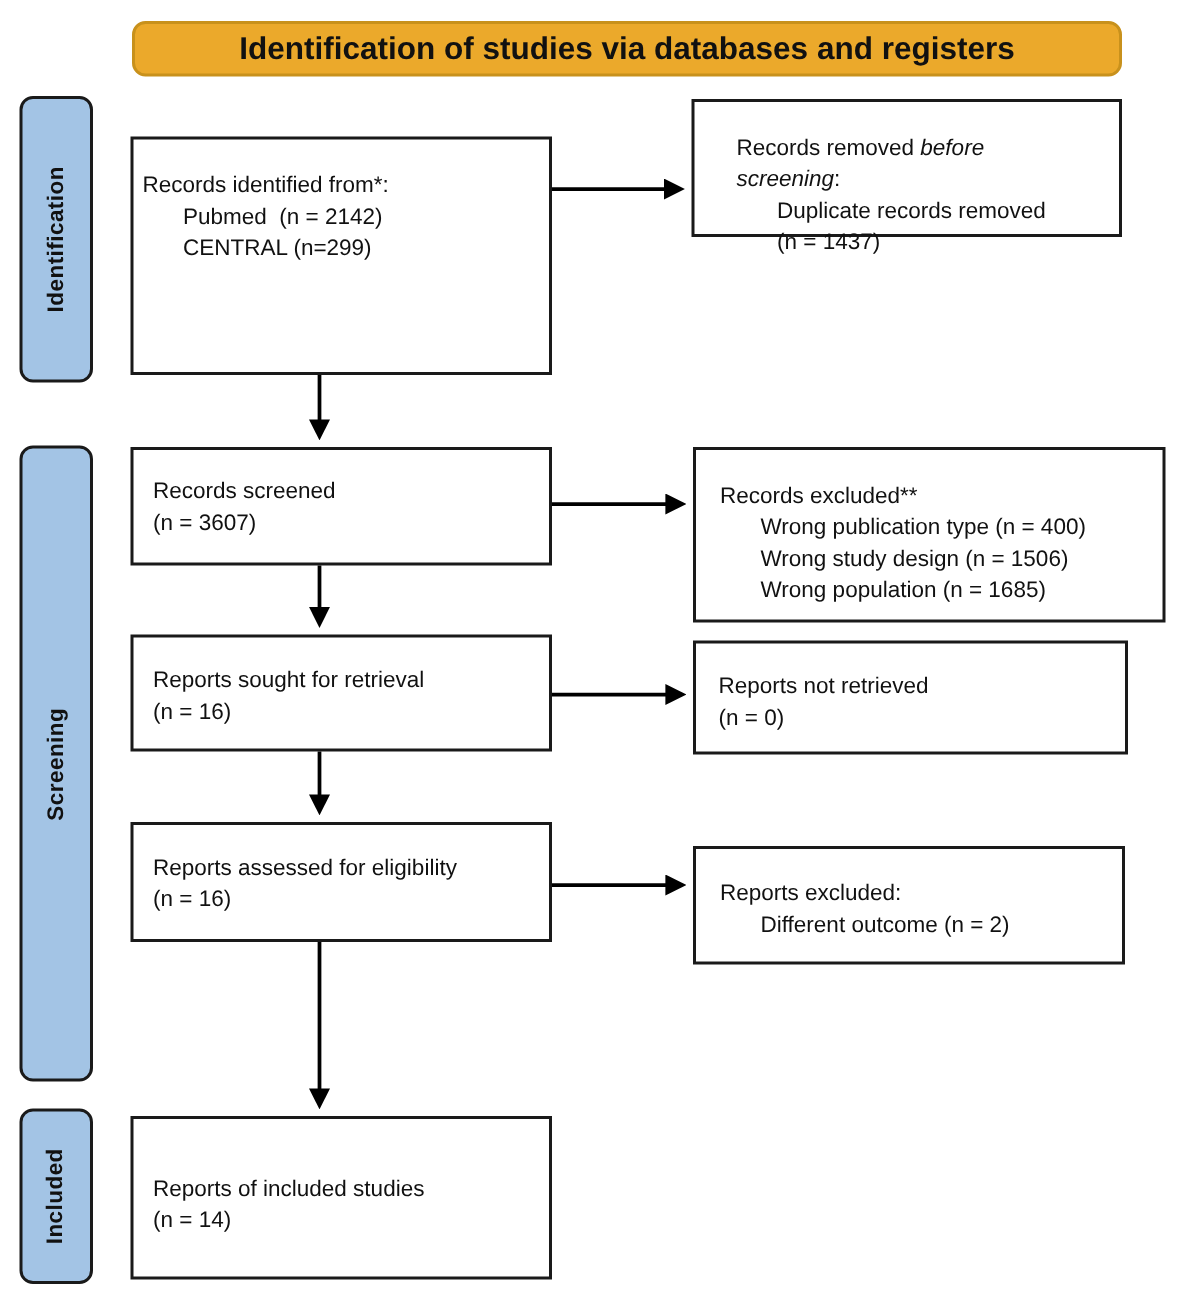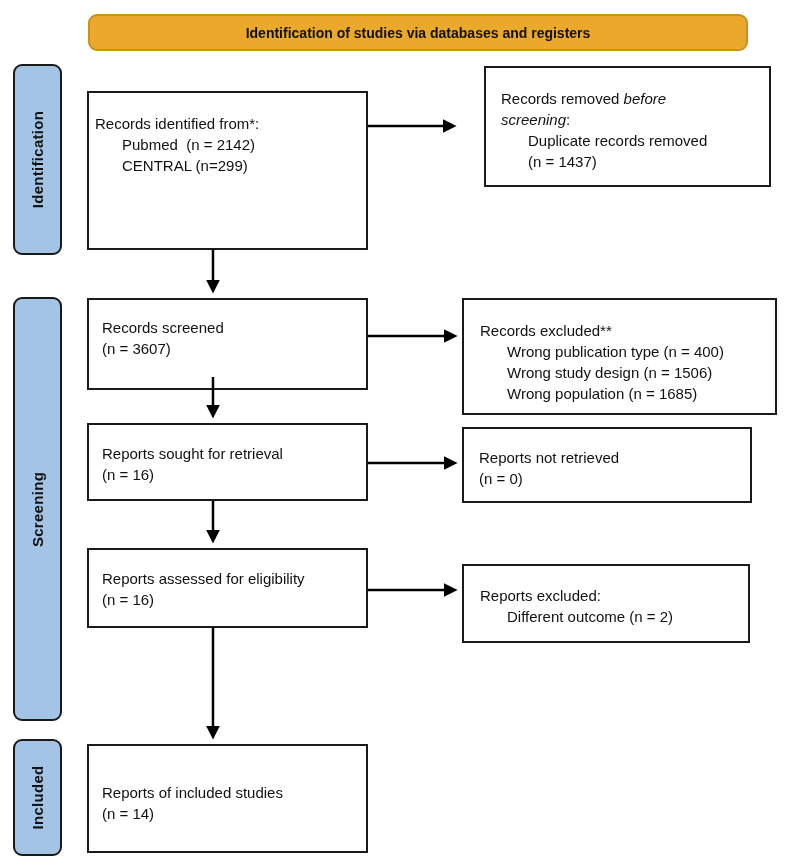--- a/index.html
+++ b/index.html
@@ -17,21 +17,21 @@
   .banner {
     position: absolute;
     left: 88px; top: 14px;
     width: 660px; height: 37px;
     background: var(--banner-fill, #EBA92B);
     border: 2px solid var(--banner-border, #C8911C);
     border-radius: 9px;
     box-sizing: border-box;
     display: flex; align-items: center; justify-content: center;
     font-weight: bold;
-    font-size: 14px;
+    font-size: 21px;
   }
 
   
   .stage {
     position: absolute;
     left: 13px; width: 49px;
     background: var(--stage-fill, #A3C4E5);
     border: 2px solid #1a1a1a;
     border-radius: 9px;
     box-sizing: border-box;
@@ -89,27 +89,27 @@
   <div class="stage" style="top:739px; height:117px;">
     <div class="stage-label">Included</div>
   </div>
 
   <div class="box" style="left:87px; top:91px; width:281px; height:159px; padding:20px 8px 8px 6px;">
     <div class="t">Records identified from*:</div>
     <div class="t ind">Pubmed  (n = 2142)</div>
     <div class="t ind">CENTRAL (n=299)</div>
   </div>
 
-  <div class="box" style="left:461px; top:66px; width:287px; height:121px; padding:20px 8px 8px 15px;margin-left:23px;">
+  <div class="box" style="left:461px; top:66px; width:287px; height:92px; padding:20px 8px 8px 28px;">
     <div class="t"><span>Records removed </span><span class="i">before</span><br><span class="i">screening</span><span>:</span></div>
     <div class="t ind">Duplicate records removed</div>
     <div class="t ind">(n = 1437)</div>
   </div>
 
-  <div class="box" style="left:87px; top:298px; width:281px; height:92px; padding:17px 8px 20px 13px;">
+  <div class="box" style="left:87px; top:298px; width:281px; height:79px; padding:17px 8px 20px 13px;">
     <div class="t">Records screened</div>
     <div class="t">(n = 3607)</div>
   </div>
 
   <div class="box" style="left:462px; top:298px; width:315px; height:117px; padding:20px 8px 8px 16px;">
     <div class="t">Records excluded**</div>
     <div class="t ind">Wrong publication type (n = 400)</div>
     <div class="t ind">Wrong study design (n = 1506)</div>
     <div class="t ind">Wrong population (n = 1685)</div>
   </div>

